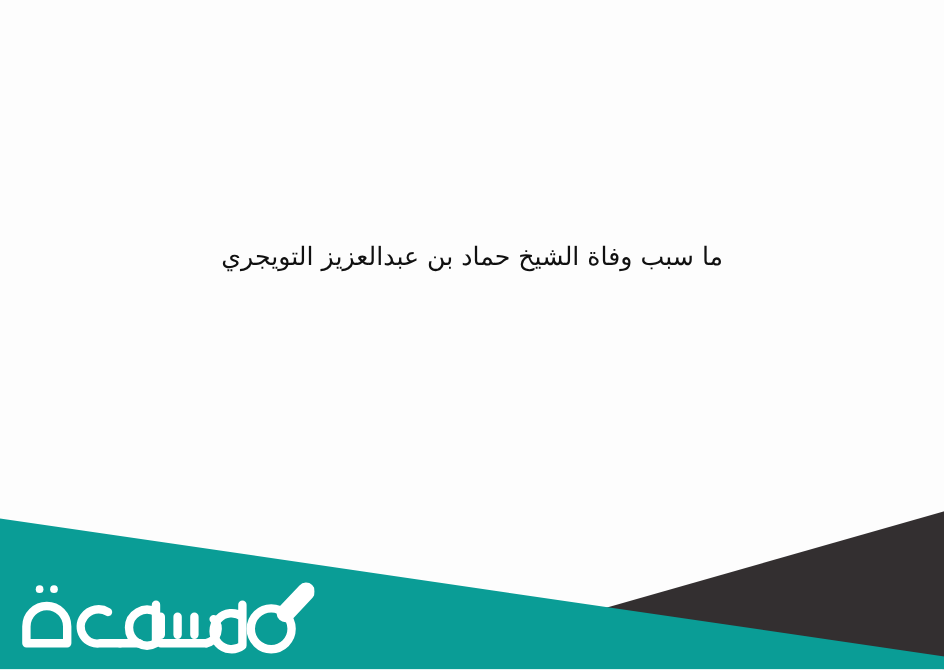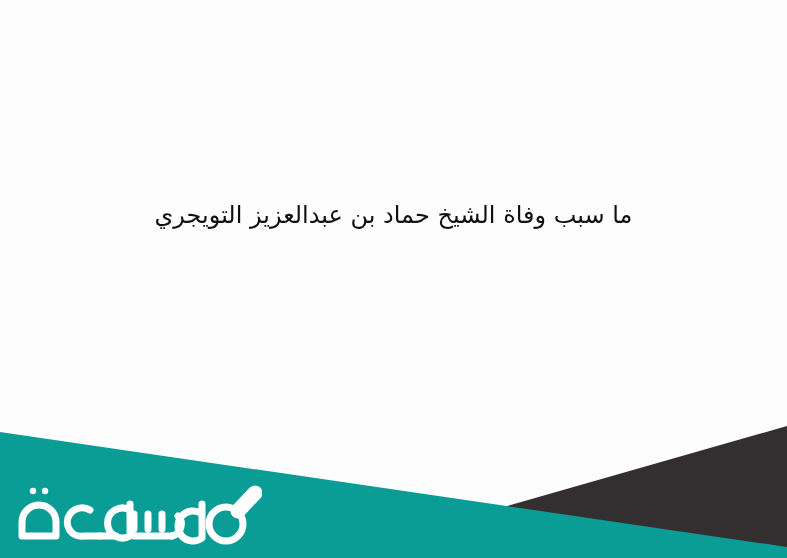--- a/index.html
+++ b/index.html
@@ -33,21 +33,21 @@
     align-items: center;
     justify-content: center;
     box-sizing: border-box;
     padding: 0 60px;
   }
   #article-title {
     direction: rtl;
     unicode-bidi: isolate;
     text-align: left;
     font-family: "DejaVu Sans", "Liberation Sans", sans-serif;
-    font-size: 24px;
+    font-size: 21px;
     line-height: 1.5;
     font-weight: 400;
     color: #101010;
     letter-spacing: 0;
     white-space: nowrap;
   }
 
   
   #band {
     position: absolute;

